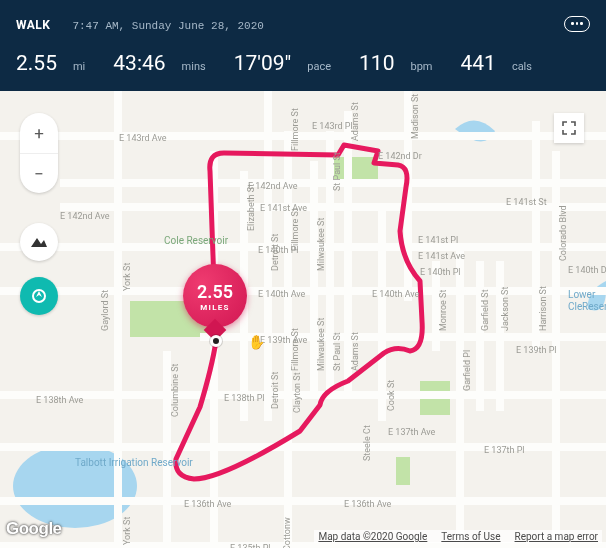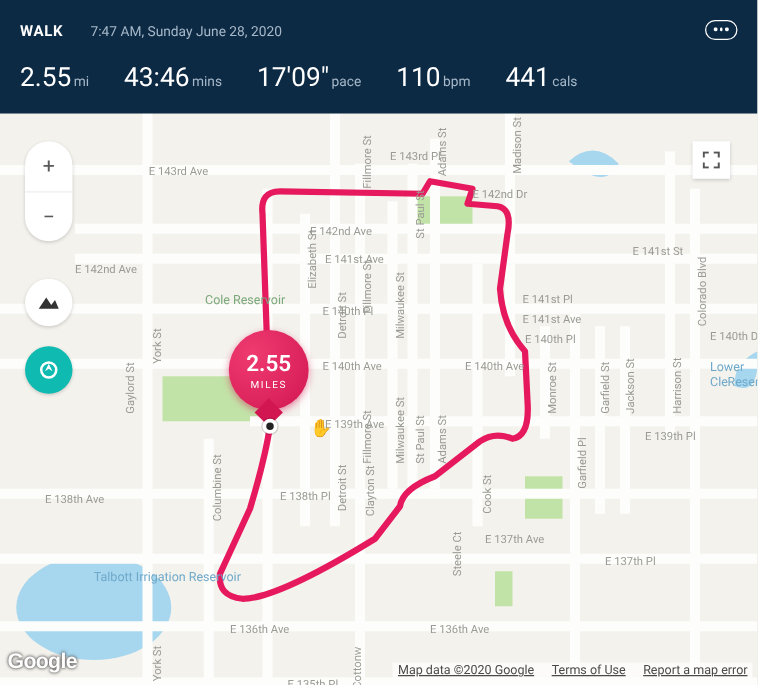--- a/index.html
+++ b/index.html
@@ -23,20 +23,21 @@
   }
   .activity-type {
     font-size: 12px;
     font-weight: 700;
     letter-spacing: 0.5px;
   }
   .timestamp {
     font-size: 11px;
     color: #a6b8c8;
     margin-left: 18px;
+    font-family: Liberation Mono, monospace;
   }
   .more-btn {
     width: 26px;
     height: 16px;
     border: 1.5px solid #fff;
     border-radius: 10px;
     display: flex;
     align-items: center;
     justify-content: center;
     gap: 2.2px;
@@ -51,21 +52,21 @@
     gap: 28px;
   }
   .stat-val {
     font-size: 21px;
     font-weight: 400;
     color: #fff;
   }
   .stat-unit {
     font-size: 11px;
     color: #a6b8c8;
-    margin-left: 2px;
+    margin-left: 16px;
   }
   .map-wrap {
     position: relative;
     width: 606px;
     height: 466px;
     background: #f4f2ed;
   }
   svg.map { display: block; }
   .map-controls-left {
     position: absolute;
@@ -106,21 +107,21 @@
     position:absolute;
     left: 183px; top: 173px;
     width: 64px; height: 64px;
     border-radius:50%;
     background: radial-gradient(circle at 30% 30%, #ef3b70, #d11652);
     display:flex; flex-direction:column; align-items:center; justify-content:center;
     color:#fff;
     box-shadow: 0 2px 6px rgba(209,22,82,0.5);
   }
   .route-marker .dist { font-size:18px; font-weight:600; }
-  .route-marker .unit { font-size:8px; letter-spacing:1.3px; font-weight:400; margin-top:1px;}
+  .route-marker .unit { font-size:8px; letter-spacing:1.3px; font-weight:700; margin-top:1px;}
   .route-marker::after {
     content:"";
     position:absolute;
     bottom:-10px; left:50%; transform:translateX(-50%) rotate(45deg);
     width:16px; height:16px; background:#d11652;
     border-bottom-right-radius:4px;
   }
   .route-dot {
     position:absolute;
     left: 210px; top: 244px;

